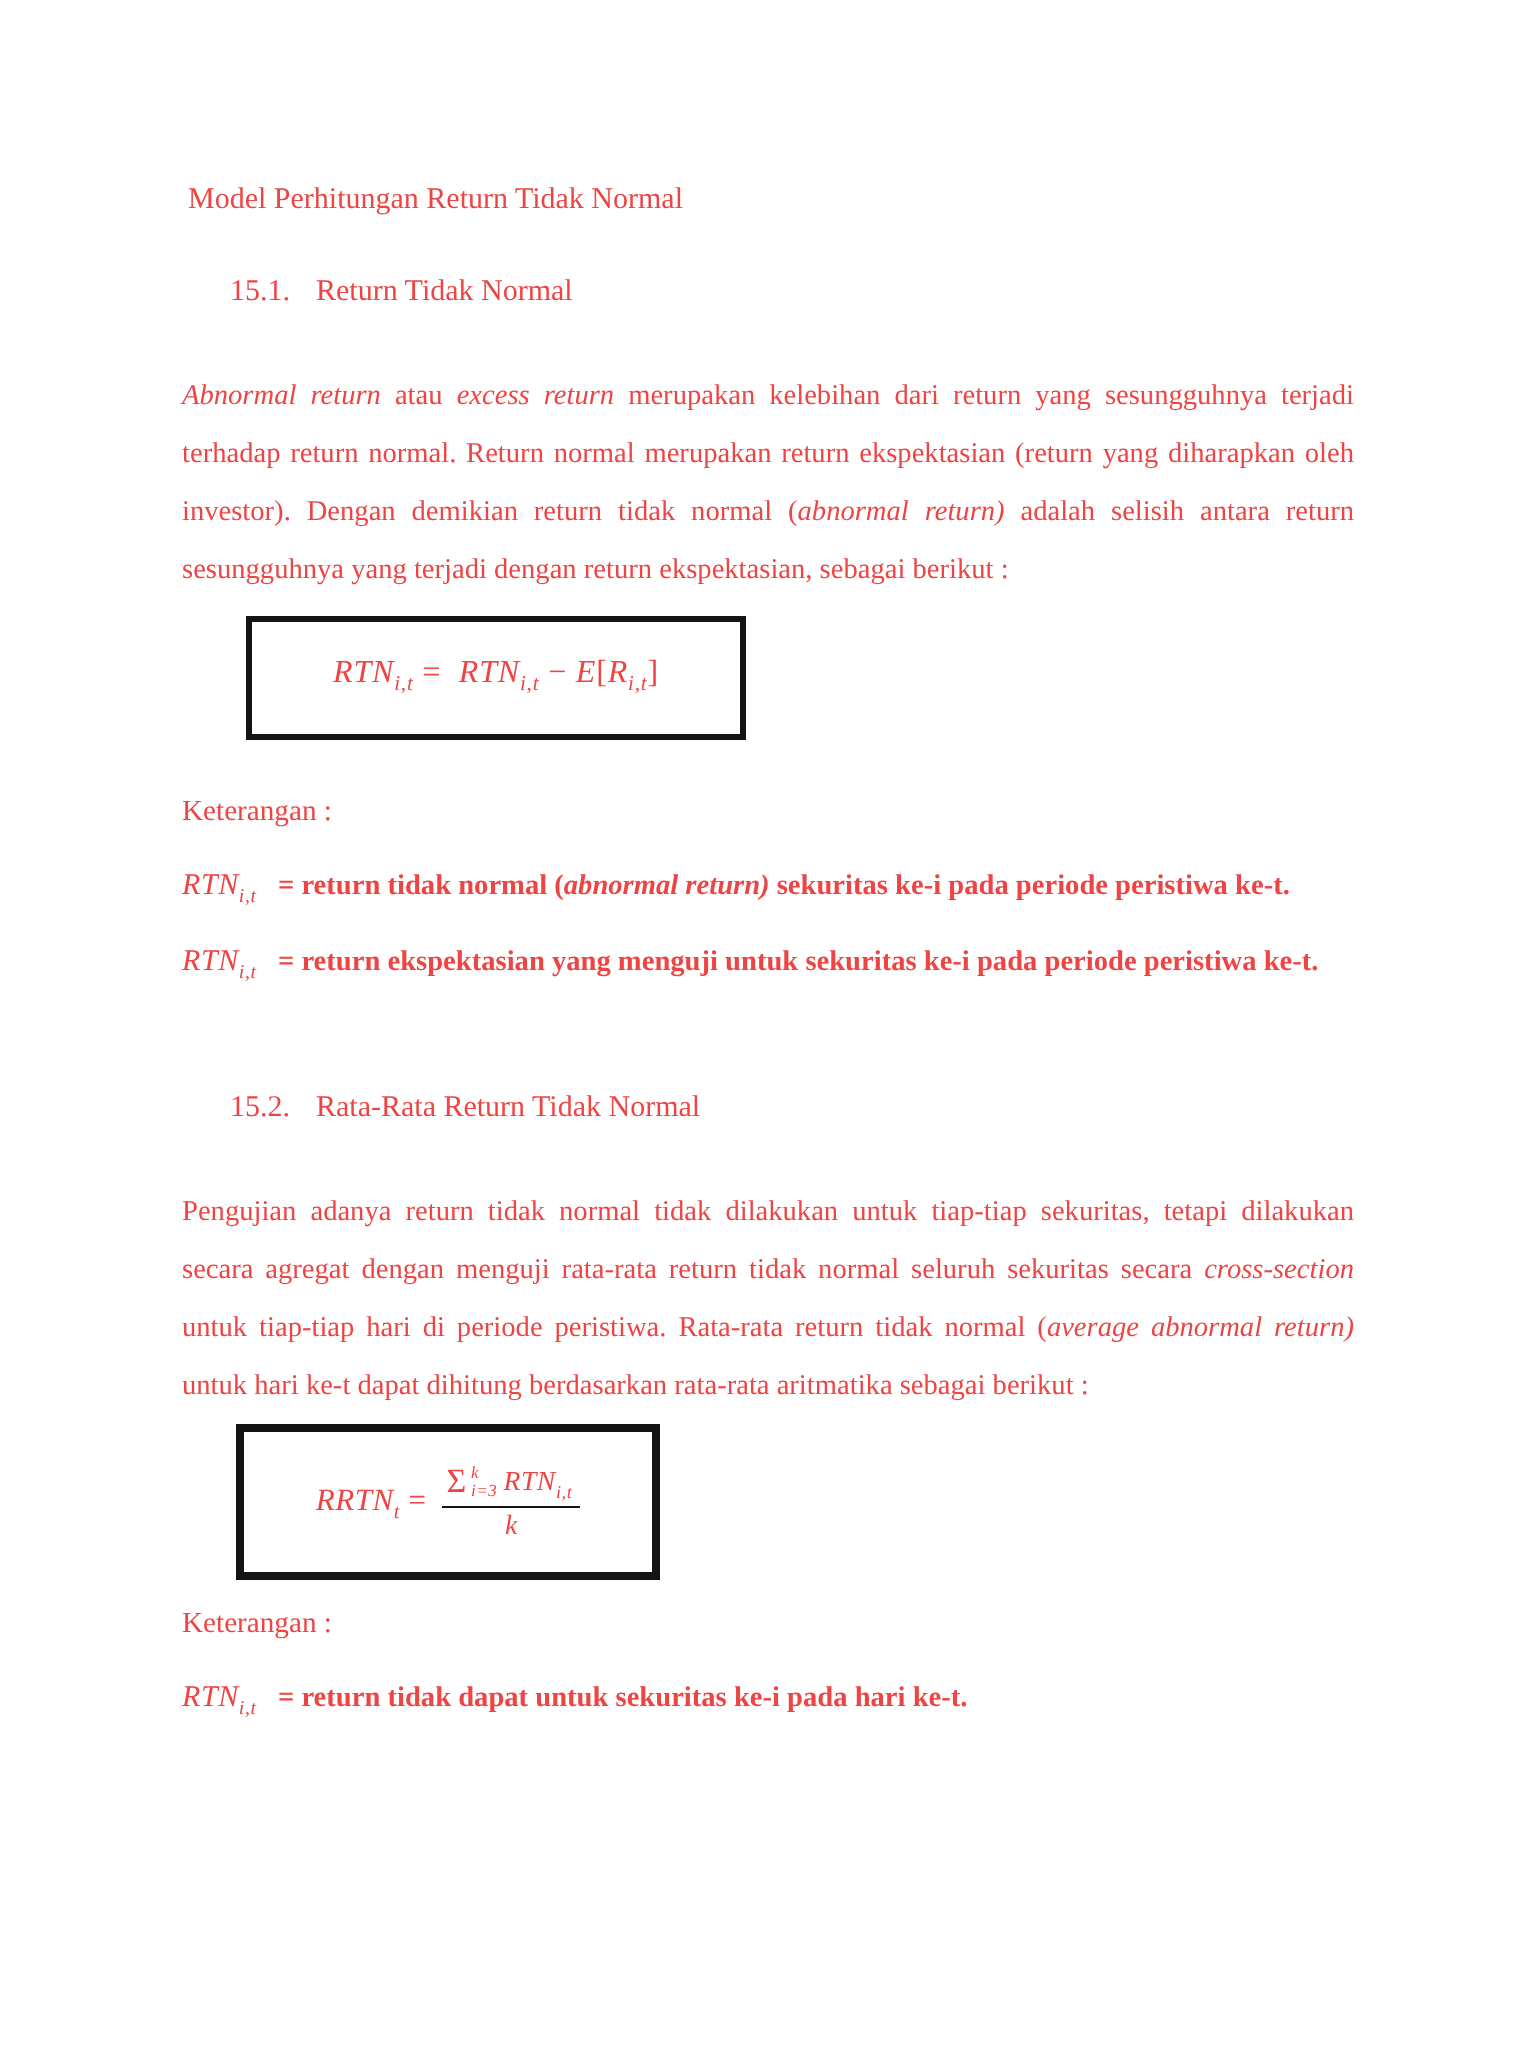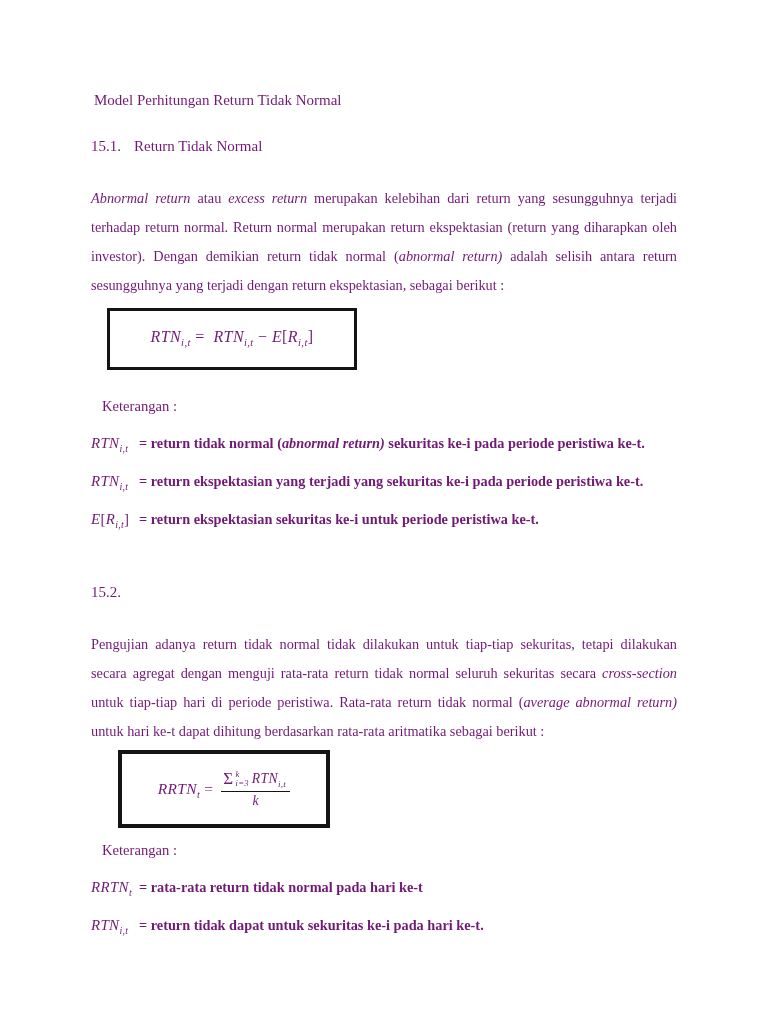--- a/index.html
+++ b/index.html
@@ -2,62 +2,62 @@
 <html><head>
 <meta charset="utf-8">
 <style>
   html,body{margin:0;padding:0;background:#ffffff;}
   .page{
     position:relative;
     width:768px;height:973px;
     background:#ffffff;
     overflow:hidden;
     font-family:"Liberation Serif","DejaVu Serif",serif;
-    color:#701a75;
+    color:#ef4444;
     border-radius:17px;
   }
   .content{padding:90px 91px 0 91px;}
   .doc-title{
     margin:0;padding-left:3px;
     font-size:15px;font-weight:normal;line-height:20px;
   }
   .heading{
     display:flex;gap:13px;
-    font-size:15px;line-height:20px;
+    font-size:15px;line-height:20px;margin-left:24px;
   }
   .heading-1{margin-top:26px;}
   .heading-2{margin-top:52px;align-items:center;}
   .para{
     margin-top:28px;
     font-size:14.3px;line-height:29px;
     text-align:justify;
   }
   .para i, .heading i{font-style:italic;}
   .formula-box{
     border:3px solid #141414;
     display:flex;align-items:center;justify-content:center;
     background:#ffffff;
   }
   .box-1{
-    margin:8px 0 0 16px;
+    margin:8px 0 0 32px;
     width:244px;height:52px;
     padding-bottom:4px;
     align-items:center;
   }
   .box-2{
     margin:4px 0 0 27px;
     width:204px;height:70px;
     border-width:4px;
   }
   .formula{
     font-size:16px;letter-spacing:.4px;
   }
   .formula i, .def-sym i, .f2 i{font-style:italic;}
   sub{font-size:.66em;font-style:italic;line-height:0;}
-  .keterangan{font-size:14.6px;line-height:20px;margin-left:11px;}
+  .keterangan{font-size:14.6px;line-height:20px;}
   .ket-1{margin-top:26px;}
   .ket-2{margin-top:12px;}
   .def-row{
     display:flex;align-items:baseline;
     margin-top:16px;
     font-size:14.3px;line-height:22px;
   }
   .def-sym{flex:none;min-width:48px;font-size:15px;letter-spacing:.3px;}
   .def-desc{flex:1;font-weight:bold;}
   .def-desc i{font-style:italic;}
@@ -98,29 +98,26 @@
     </div>
 
     <div class="keterangan ket-1">Keterangan :</div>
 
     <div class="def-row">
       <span class="def-sym"><i>RTN</i><sub>i,t</sub></span>
       <span class="def-desc"><span>= return tidak normal (</span><i>abnormal return)</i><span> sekuritas ke-i pada periode peristiwa ke-t.</span></span>
     </div>
     <div class="def-row">
       <span class="def-sym"><i>RTN</i><sub>i,t</sub></span>
-      <span class="def-desc"><span>= return ekspektasian yang terjadi yang sekuritas ke-i pada periode peristiwa ke-t.</span></span>
-    </div>
-    <div class="def-row">
-      <span class="def-sym"><i>E</i><span>[</span><i>R</i><sub>i,t</sub><span>]</span></span>
-      <span class="def-desc"><span>= return ekspektasian sekuritas ke-i untuk periode peristiwa ke-t.</span></span>
+      <span class="def-desc"><span>= return ekspektasian yang menguji untuk sekuritas ke-i pada periode peristiwa ke-t.</span></span>
     </div>
 
     <div class="heading heading-2">
       <span>15.2.</span>
+      <span>Rata-Rata Return Tidak Normal</span>
     </div>
 
     <div class="para"><span>Pengujian adanya return tidak normal tidak dilakukan untuk tiap-tiap sekuritas, tetapi dilakukan secara agregat dengan menguji rata-rata return tidak normal seluruh sekuritas secara </span><i>cross-section</i><span> untuk tiap-tiap hari di periode peristiwa. Rata-rata return tidak normal (</span><i>average abnormal return)</i><span> untuk hari ke-t dapat dihitung berdasarkan rata-rata aritmatika sebagai berikut :</span></div>
 
     <div class="formula-box box-2">
       <div class="f2">
         <span><i>RRTN</i><sub>t</sub><span>&nbsp;=</span></span>
         <span class="frac">
           <span class="frac-num">
             <span class="sigma">Σ</span>
@@ -131,22 +128,18 @@
             <span><i>RTN</i><sub>i,t</sub></span>
           </span>
           <span class="frac-den">k</span>
         </span>
       </div>
     </div>
 
     <div class="keterangan ket-2">Keterangan :</div>
 
     <div class="def-row">
-      <span class="def-sym"><i>RRTN</i><sub>t</sub></span>
-      <span class="def-desc"><span>= rata-rata return tidak normal pada hari ke-t</span></span>
-    </div>
-    <div class="def-row">
       <span class="def-sym"><i>RTN</i><sub>i,t</sub></span>
       <span class="def-desc"><span>= return tidak dapat untuk sekuritas ke-i pada hari ke-t.</span></span>
     </div>
 
   </div>
 </div>
 
 </body></html>

